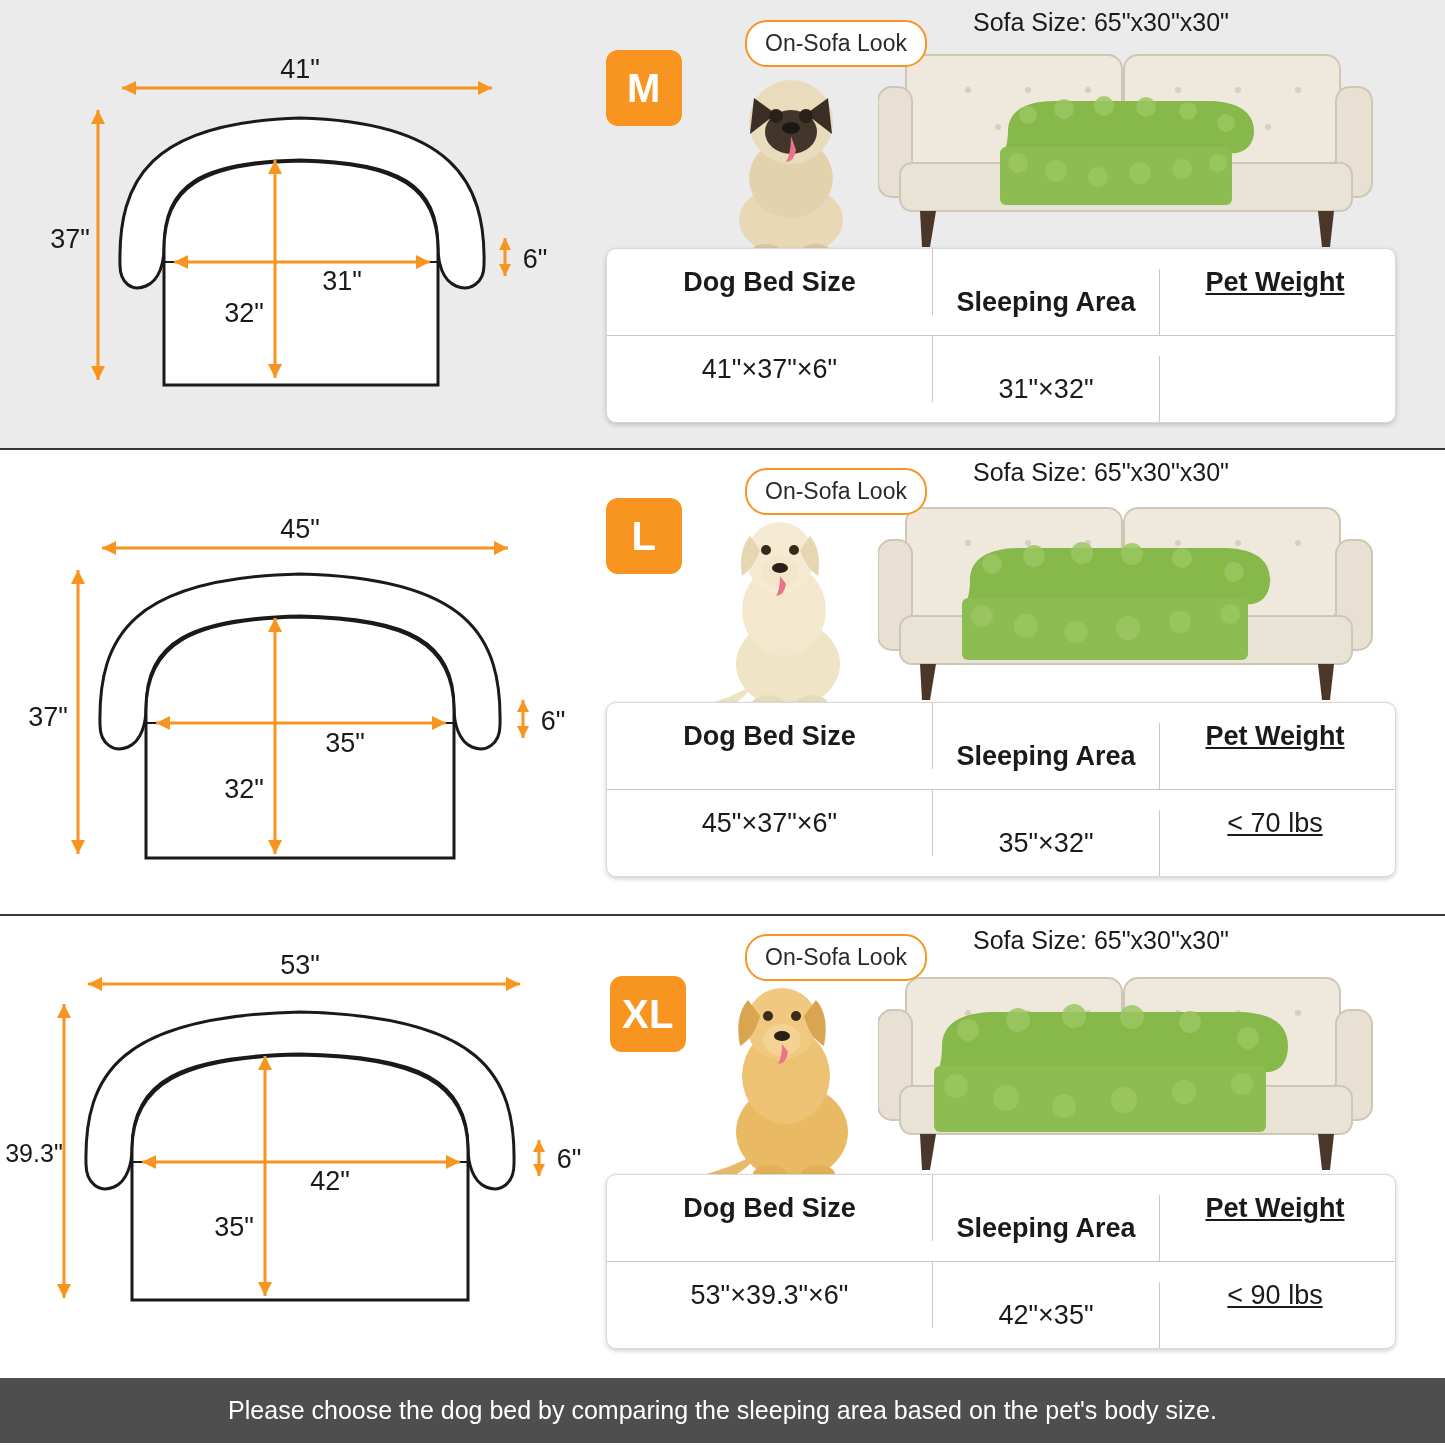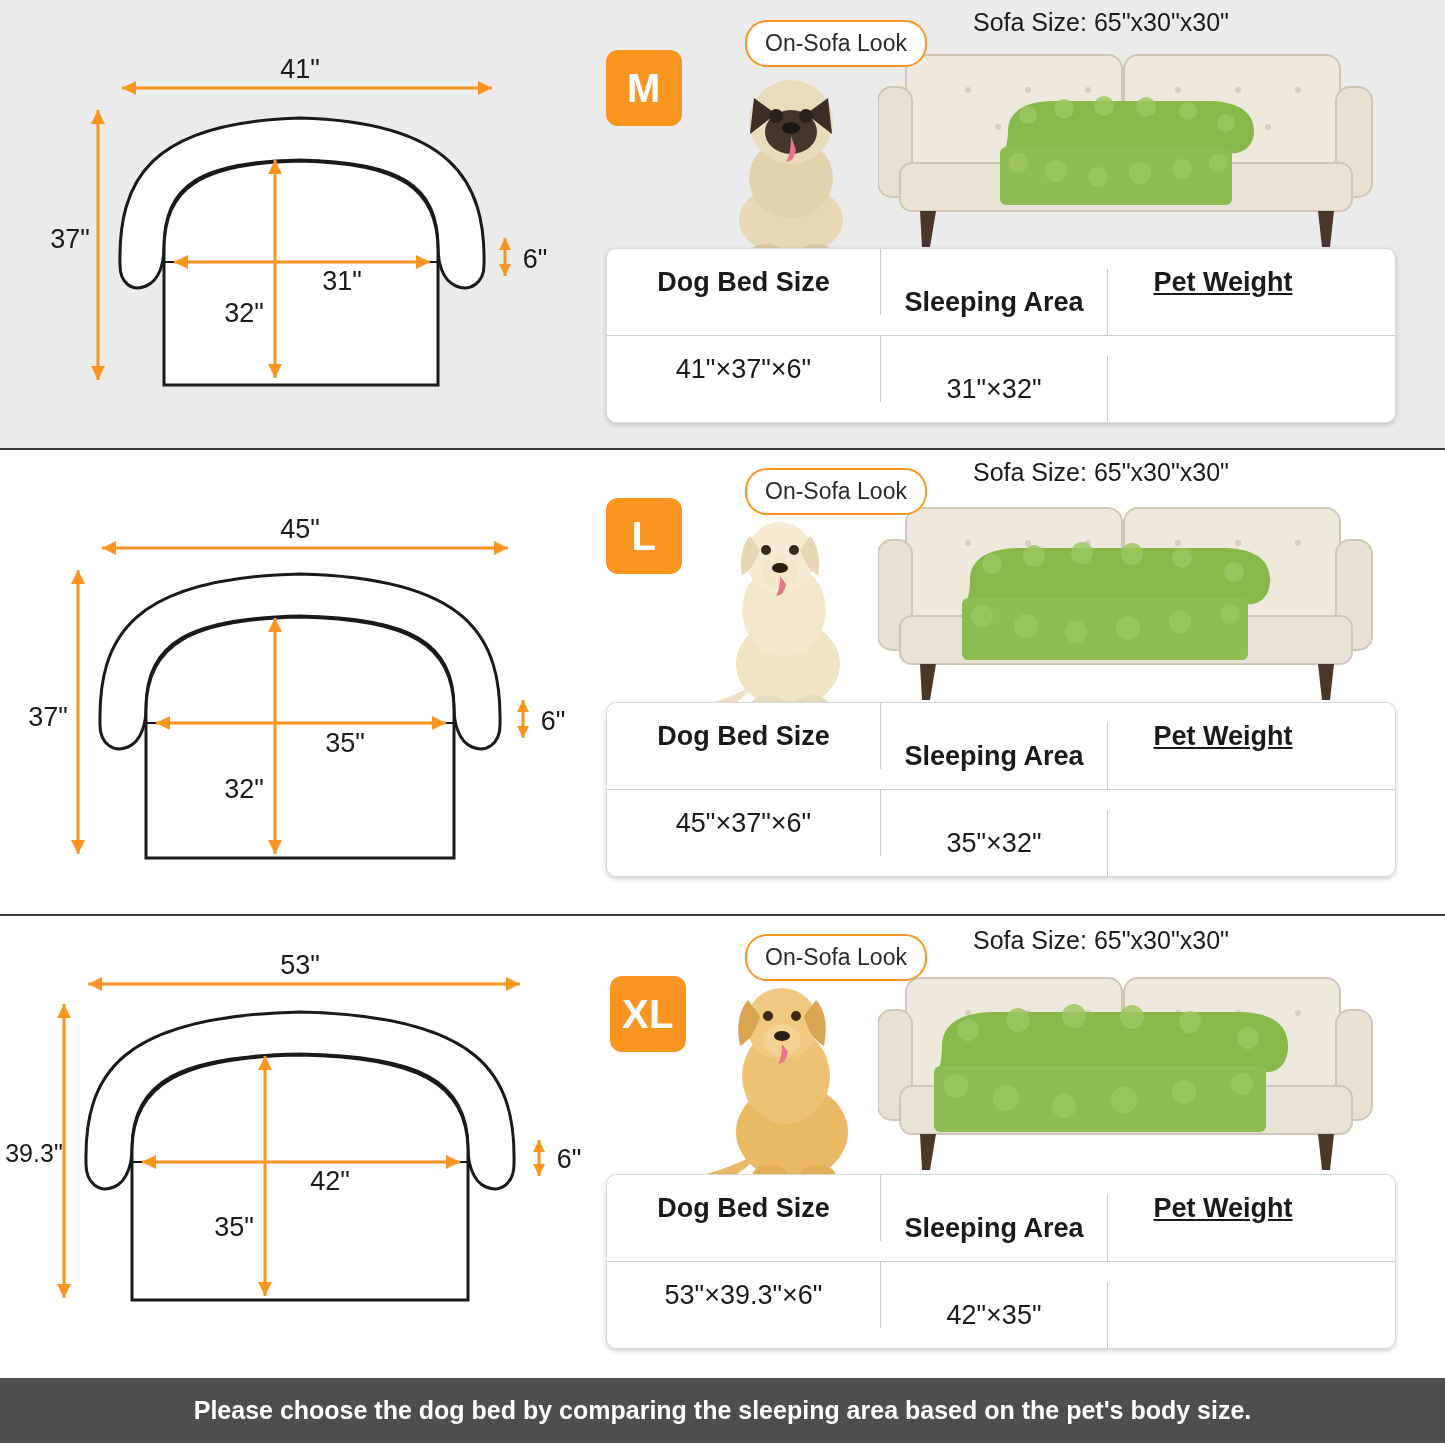--- a/index.html
+++ b/index.html
@@ -77,32 +77,32 @@
   }
   .spec-row { display:flex; flex-direction:row; }
   .spec-row.head { border-bottom:1px solid #c8c8c8; }
   .spec-cell {
     display:flex; align-items:center; justify-content:center;
     font-size:27px;
     color:#1a1a1a;
     height:66px;
   }
   .spec-row.head .spec-cell { font-weight:bold; }
-  .c0 { width:274px; border-right:1px solid #c8c8c8; }
+  .c0 { width:326px; border-right:1px solid #c8c8c8; }
   .c1 { width:227px; border-right:1px solid #c8c8c8;margin-top:20px; }
   .c2 { width:230px;text-decoration:underline; }
 
   
   .footer {
     height:65px;
     background:#4e4e4e;
     color:#ffffff;
     display:flex; align-items:center; justify-content:center;
     font-size:25px;
-    font-weight:bold;
+    font-weight:normal;
     text-align:center;
   }
   .lbl { font-family:"Liberation Sans", sans-serif; }
 </style>
 </head>
 <body>
 
 <div class="page">
 
   <div class="row row-0">
@@ -332,20 +332,21 @@
 
       <div class="spec-table" style="left:8px; top:252px; width:790px;">
         <div class="spec-row head">
           <div class="spec-cell c0">Dog Bed Size</div>
           <div class="spec-cell c1">Sleeping Area</div>
           <div class="spec-cell c2">Pet Weight</div>
         </div>
         <div class="spec-row">
           <div class="spec-cell c0">45"×37"×6"</div>
           <div class="spec-cell c1">35"×32"</div>
+          <div class="spec-cell c2">&lt; 70 lbs</div>
         </div>
       </div>
     </div>
   </div>
 
   <div class="row row-2" style="border-bottom:none;">
 
     <div class="diagram">
       <svg width="598" height="460" viewBox="0 0 598 460">
         <path d="M86 248 C84 158 120 100 300 96 C480 100 516 158 514 248
@@ -448,19 +449,20 @@
 
       <div class="spec-table" style="left:8px; top:258px; width:790px;">
         <div class="spec-row head">
           <div class="spec-cell c0">Dog Bed Size</div>
           <div class="spec-cell c1">Sleeping Area</div>
           <div class="spec-cell c2">Pet Weight</div>
         </div>
         <div class="spec-row">
           <div class="spec-cell c0">53"×39.3"×6"</div>
           <div class="spec-cell c1">42"×35"</div>
+          <div class="spec-cell c2">&lt; 90 lbs</div>
         </div>
       </div>
     </div>
   </div>
 
   <div class="footer">Please choose the dog bed by comparing the sleeping area based on the pet's body size.</div>
 </div>
 
 </body></html>

